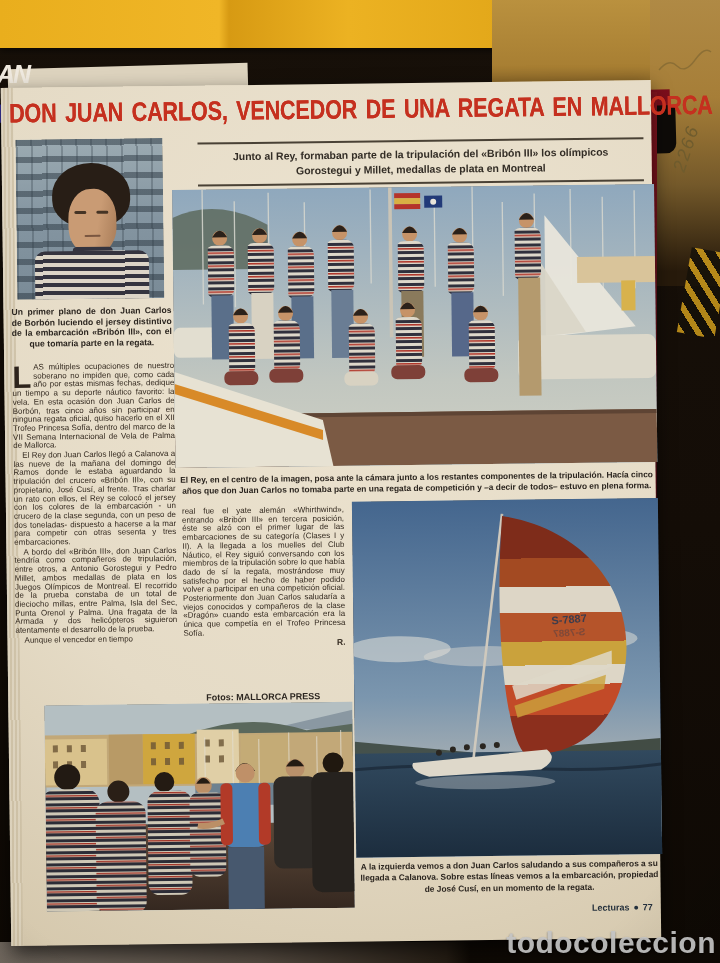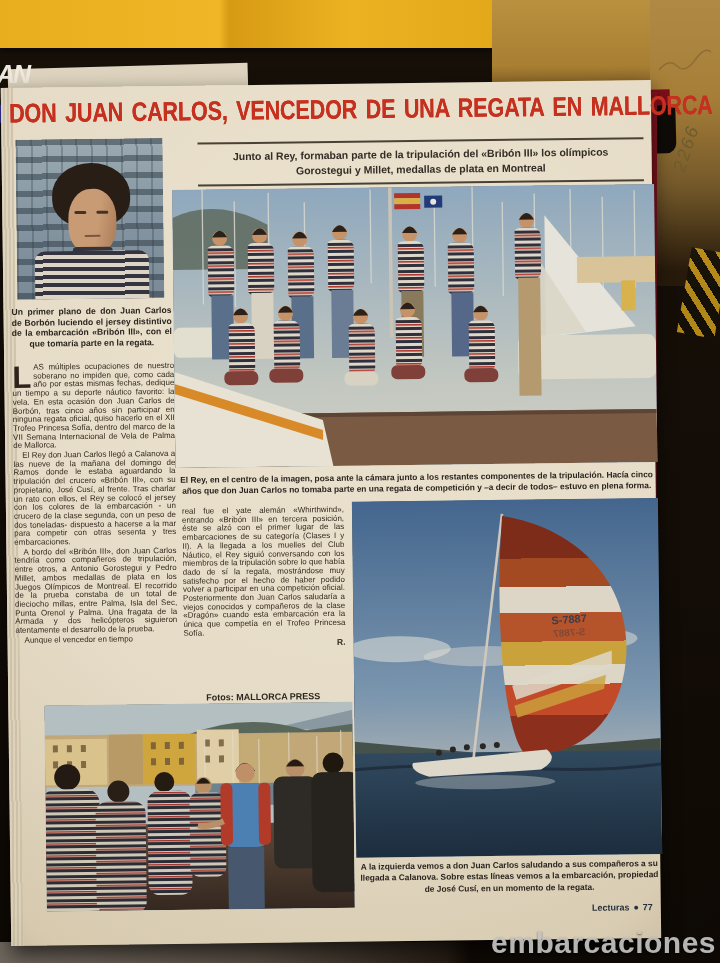--- a/index.html
+++ b/index.html
@@ -377,14 +377,14 @@
     </div>
 
     <div class="abs boat-caption">A la izquierda vemos a don Juan Carlos saludando a sus compañeros a su llegada a Calanova. Sobre estas líneas vemos a la embarcación, propiedad de José Cusí, en un momento de la regata.</div>
 
     <div class="abs footer">
       <span>Lecturas</span><span>●</span><span>77</span>
     </div>
   </div>
 
   <div class="abs vignette"></div>
-  <div class="abs watermark">embarcaciones</div>
+  <div class="abs watermark">todocoleccion</div>
 </div>
 
 </body></html>

